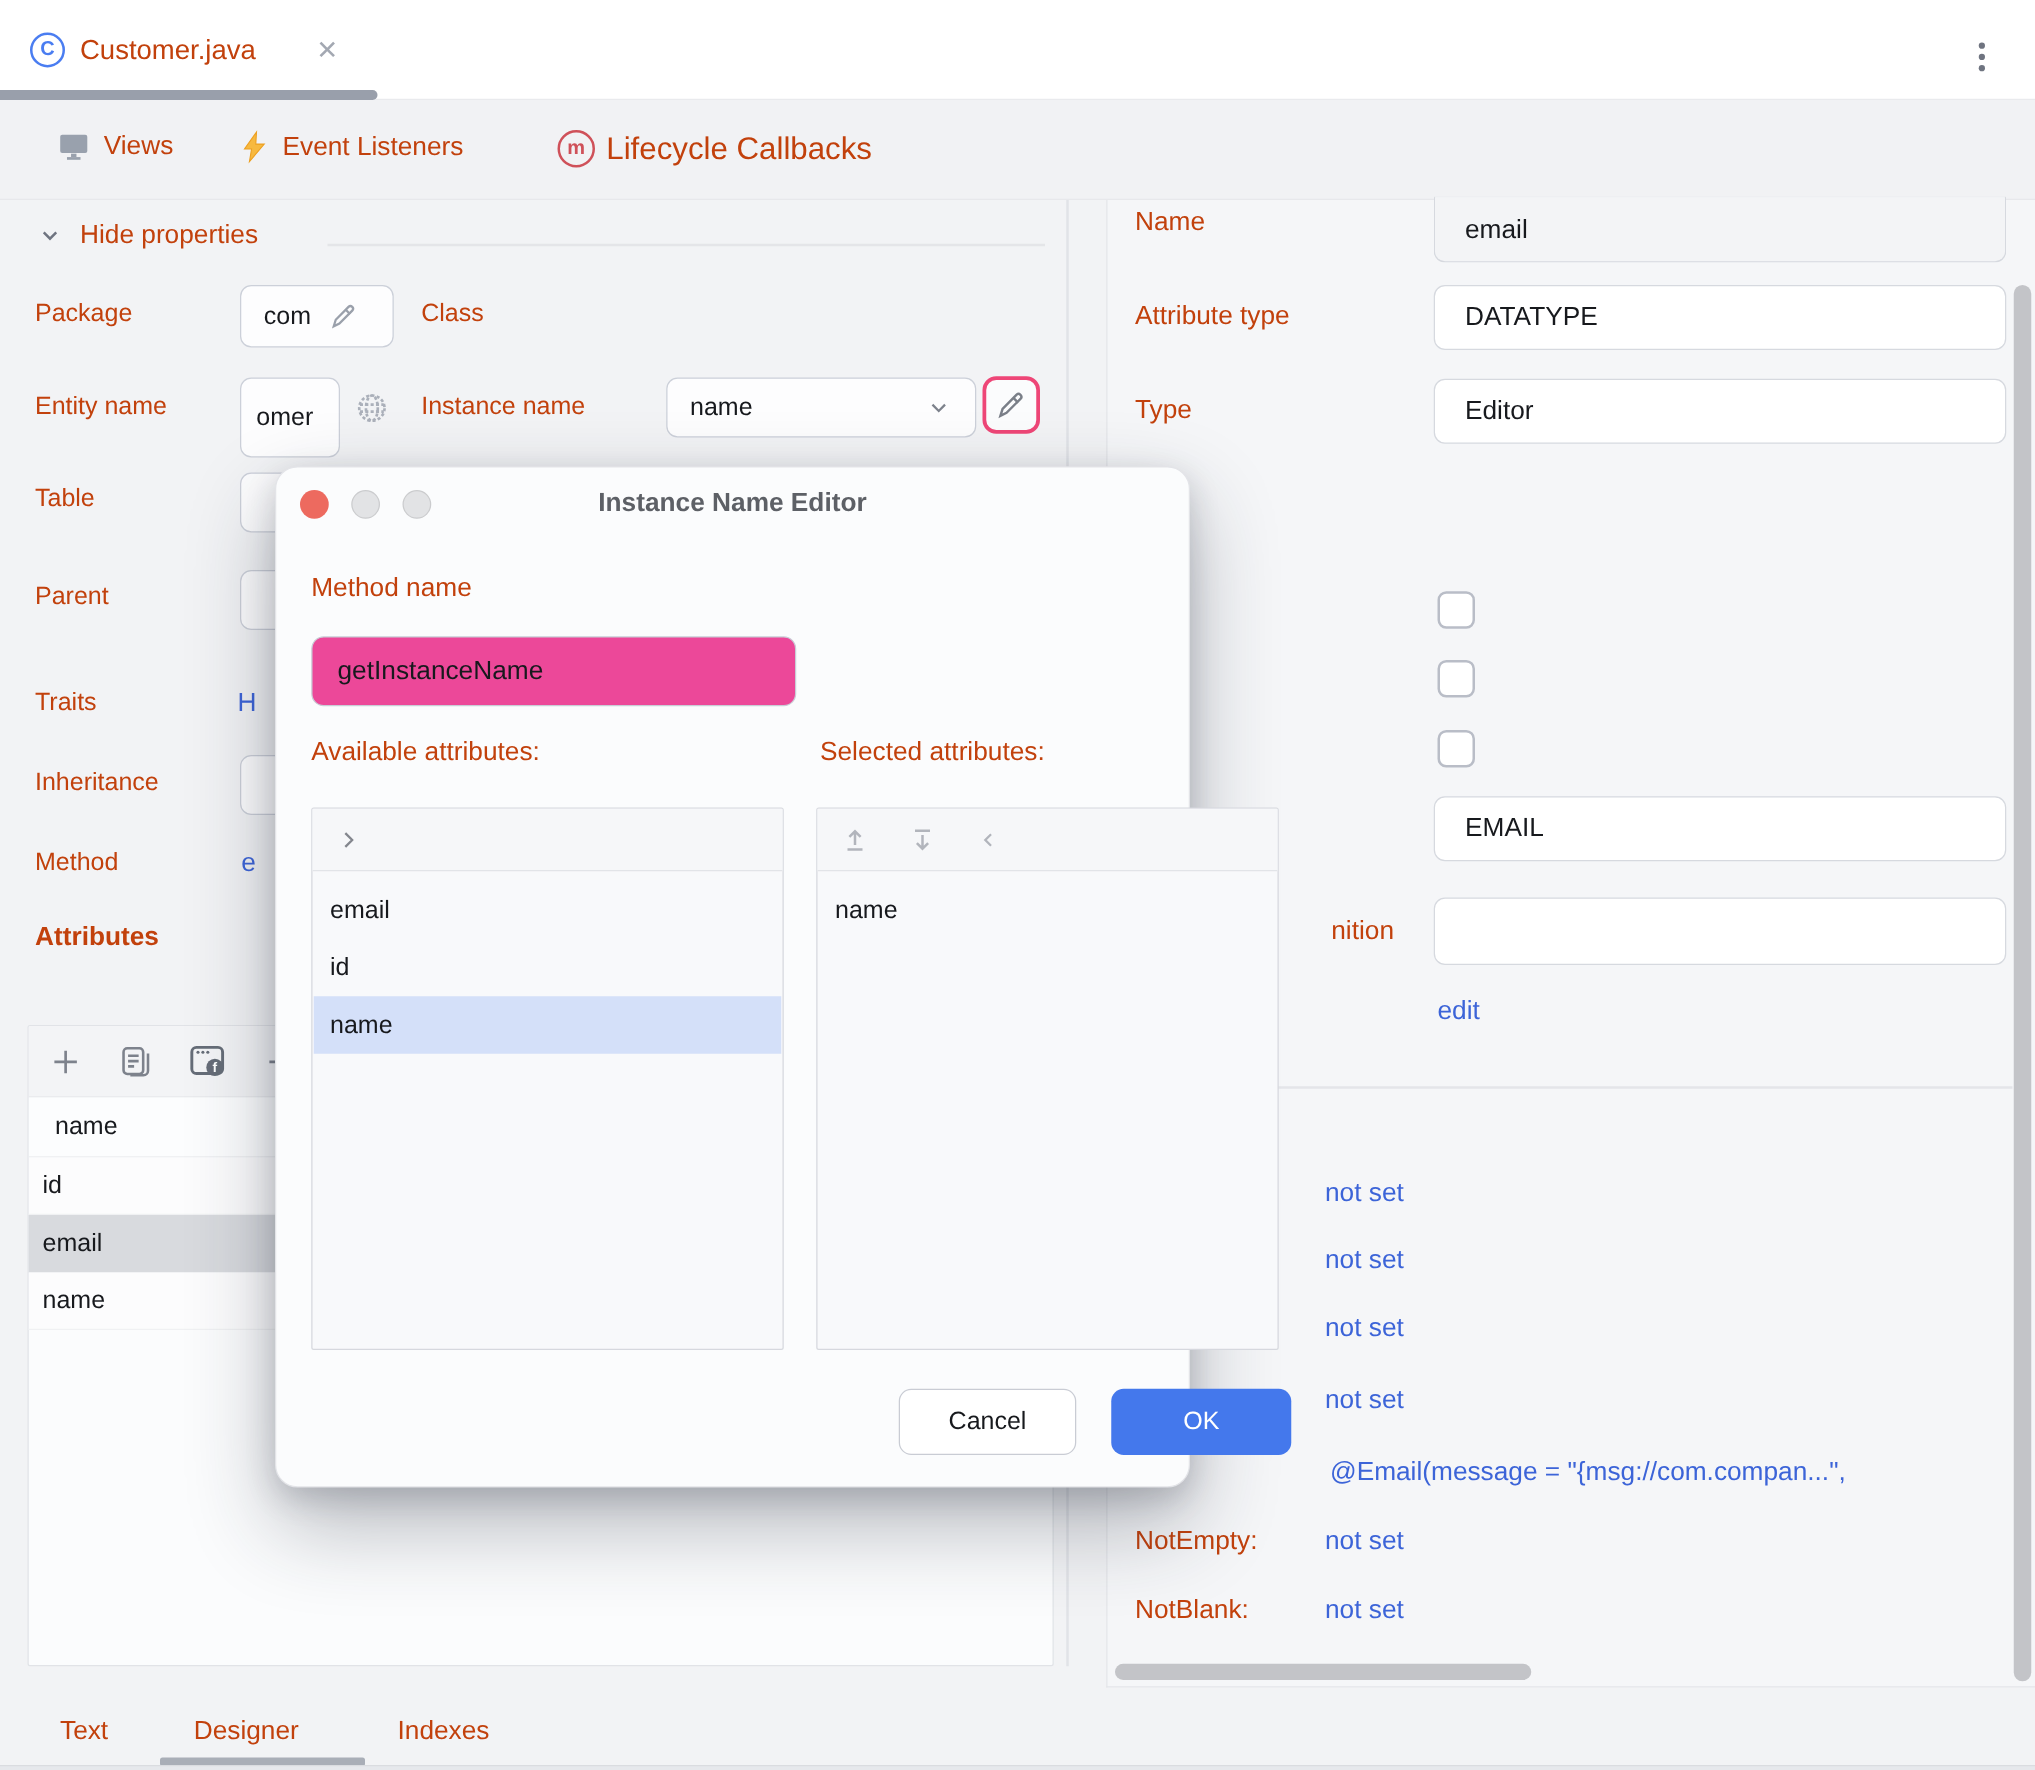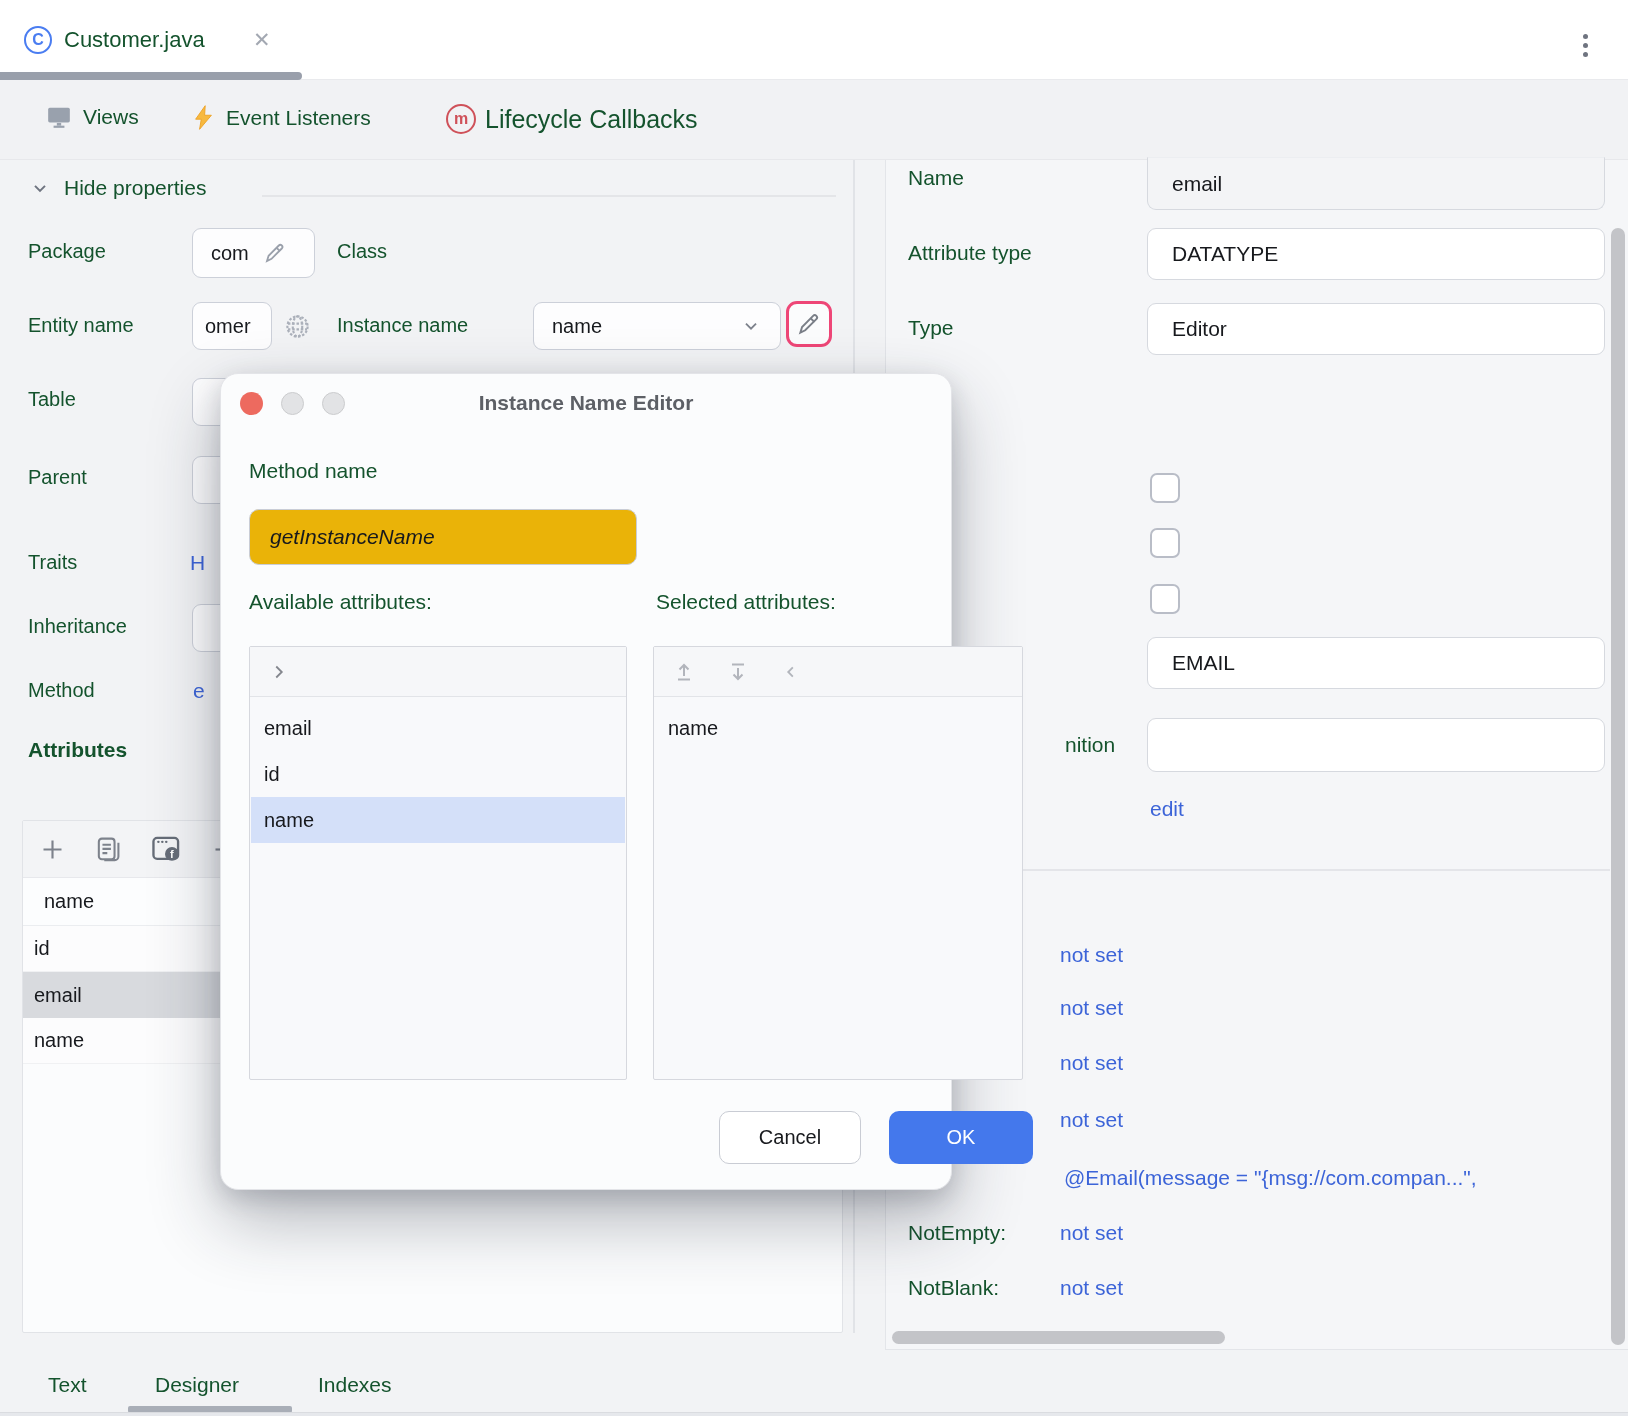--- a/index.html
+++ b/index.html
@@ -1,19 +1,19 @@
 <!DOCTYPE html>
 <html><head>
 <meta charset="utf-8">
 <style>
   html,body{margin:0;padding:0;}
   body{width:1628px;height:1416px;background:#f2f3f5;font-family:"Liberation Sans","DejaVu Sans",sans-serif;color:#17191d;overflow:hidden;}
   .abs{position:absolute;box-sizing:border-box;}
   #scene{position:relative;width:1628px;height:1416px;}
-  .lbl{font-size:20px;color:#14532d;white-space:nowrap;}
+  .lbl{font-size:20px;color:#c2410c;white-space:nowrap;}
   .field{background:#fdfdfe;border:1.5px solid #ccd0d9;border-radius:9px;display:flex;align-items:center;padding:0 18px;font-size:20px;color:#17191d;white-space:nowrap;overflow:hidden;}
   .wfield{background:#ffffff;border:1.5px solid #d6d9df;border-radius:9px;display:flex;align-items:center;padding:0 24px;font-size:21px;color:#17191d;white-space:nowrap;overflow:hidden;}
   .link{color:#3c64d8;font-size:20px;white-space:nowrap;cursor:pointer;}
   .ann{color:#3c64d8;font-size:21px;white-space:nowrap;}
   .ckb{width:30px;height:30px;background:#fff;border:2px solid #b9bdc7;border-radius:7px;}
   .trow{font-size:20px;color:#17191d;display:flex;align-items:center;padding-left:11px;}
   .listbox{background:#f8f9fb;border:1.5px solid #d6d8de;border-radius:2px;}
   .listhead{position:absolute;left:0;top:0;right:0;height:50px;border-bottom:1.5px solid #e2e4e8;display:flex;align-items:center;gap:28px;padding-left:18px;box-sizing:border-box;}
   .lrow{position:absolute;left:1px;right:1px;height:46px;display:flex;align-items:center;padding-left:13px;font-size:20px;box-sizing:border-box;}
   .btn{display:flex;align-items:center;justify-content:center;font-size:20px;border-radius:10px;cursor:pointer;}
@@ -76,21 +76,21 @@
     <span style="margin-left:14px;">
       <svg width="24" height="24" viewBox="0 0 24 24" fill="none" stroke="#9aa0ab" stroke-width="1.8">
           <path d="M4 20l1.6-5.2L15.8 4.5a2.1 2.1 0 013 3L8.5 17.8 4 20z"></path>
           <path d="M13.6 6.8l3.4 3.4"></path>
         </svg>
     </span>
   </div>
   <div class="abs lbl" style="left:337px;top:240px;">Class</div>
 
   <div class="abs lbl" style="left:28px;top:314px;">Entity name</div>
-  <div class="abs field" style="left:192px;top:302px;width:80px;height:48px;padding:0 12px;">
+  <div class="abs field" style="left:192px;top:302px;width:80px;height:64px;padding:0 12px;">
     <span>omer</span>
   </div>
   <span class="abs" style="left:284px;top:313px;">
     <svg width="27" height="27" viewBox="0 0 24 24" fill="none" stroke="#abb0ba" stroke-width="1.9" stroke-dasharray="2.2 1.6">
         <circle cx="12" cy="12" r="9"></circle>
         <ellipse cx="12" cy="12" rx="4.2" ry="9"></ellipse>
         <path d="M3.5 9.5h17M3.5 14.5h17"></path>
       </svg>
   </span>
   <div class="abs lbl" style="left:337px;top:314px;">Instance name</div>
@@ -222,21 +222,21 @@
   <div class="abs" style="left:0;top:1412px;width:1628px;height:4px;background:#e6e8ec;border-top:1px solid #dadce0;"></div>
 
   <div class="abs" style="left:220px;top:373px;width:732px;height:817px;background:#fbfcfd;border-radius:18px;border:1px solid #e3e4e8;box-shadow:0 30px 70px rgba(35,40,55,0.32),0 8px 24px rgba(35,40,55,0.18);">
 
     <div class="abs" style="left:19px;top:18px;width:23px;height:23px;border-radius:50%;background:#ed6a5f;"></div>
     <div class="abs" style="left:60px;top:18px;width:23px;height:23px;border-radius:50%;background:#e2e3e5;border:1px solid #cbccce;"></div>
     <div class="abs" style="left:101px;top:18px;width:23px;height:23px;border-radius:50%;background:#e2e3e5;border:1px solid #cbccce;"></div>
     <div class="abs" style="left:0;top:17px;width:100%;text-align:center;font-size:21px;font-weight:bold;color:#5d6066;">Instance Name Editor</div>
 
     <div class="abs lbl" style="left:28px;top:85px;font-size:21px;">Method name</div>
-    <div class="abs" style="left:28px;top:135px;width:388px;height:56px;background:#eab308;border:1.5px solid #c9cdd6;border-radius:10px;display:flex;align-items:center;padding:0 20px;box-sizing:border-box;font-style:italic;">
+    <div class="abs" style="left:28px;top:135px;width:388px;height:56px;background:#ec4899;border:1.5px solid #c9cdd6;border-radius:10px;display:flex;align-items:center;padding:0 20px;box-sizing:border-box;">
       <span style="font-size:21px;">getInstanceName</span>
     </div>
 
     <div class="abs lbl" style="left:28px;top:216px;font-size:21px;">Available attributes:</div>
     <div class="abs lbl" style="left:435px;top:216px;font-size:21px;">Selected attributes:</div>
 
     <div class="abs listbox" style="left:28px;top:272px;width:378px;height:434px;">
       <div class="listhead" style="background:#f6f7f9;">
         <span>
           <svg width="22" height="22" viewBox="0 0 24 24" fill="none" stroke="#84878e" stroke-width="2">

